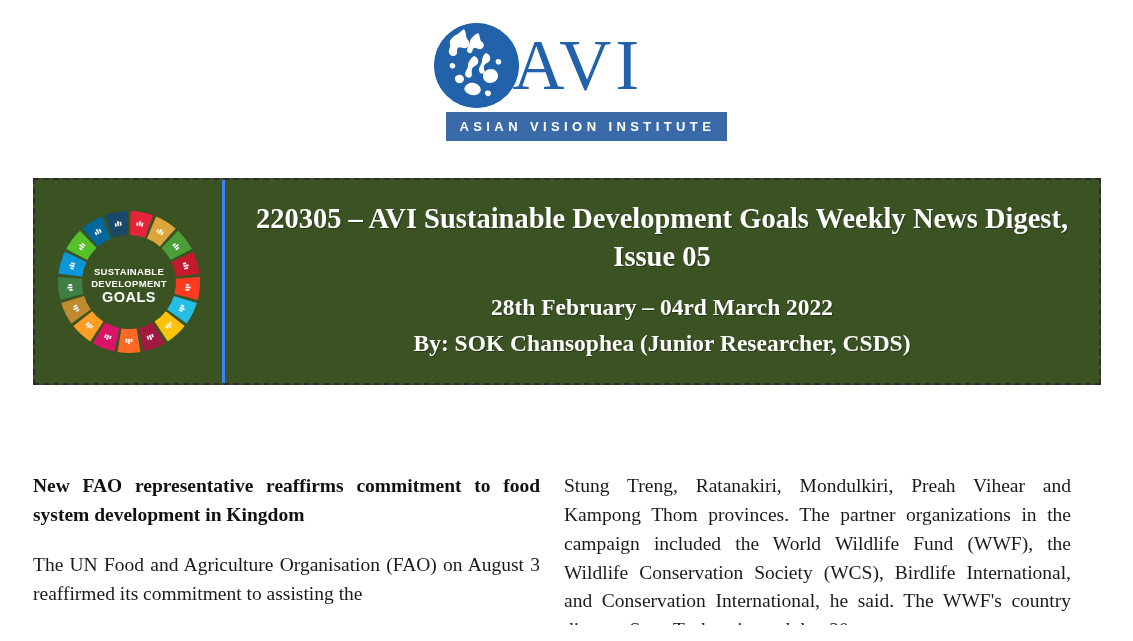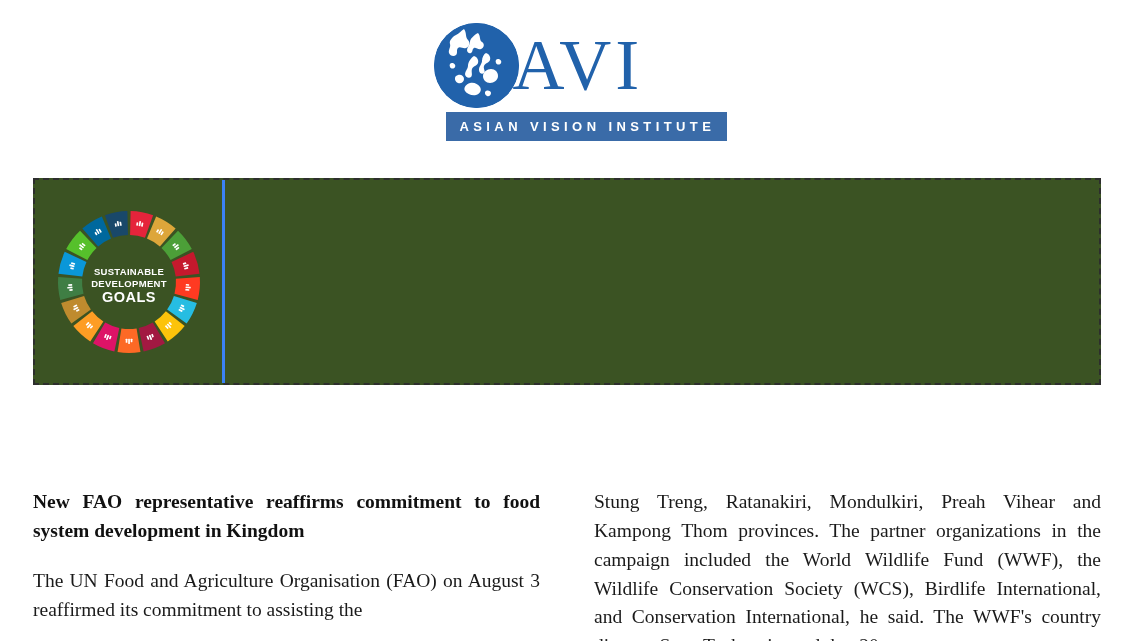--- a/index.html
+++ b/index.html
@@ -122,25 +122,25 @@
     font-weight: 700;
     line-height: 1.3;
     margin: 6px 0 0 0;
     text-shadow: 1px 1px 0 rgba(0,0,0,.35);
   }
 
   
   .columns {
     position: absolute;
     left: 33px;
-    top: 488px;
+    top: 472px;
     width: 1068px;
     height: 153px;
     display: flex;
-    gap: 54px;
+    gap: 24px;
     overflow: hidden;
   }
   .col {
     width: 507px;
     flex: none;
   }
   .article-heading {
     font-size: 19.5px;
     font-weight: 700;
     line-height: 1.48;
@@ -294,20 +294,25 @@
               <rect x="-0.9" y="-3" width="1.7" height="5.2" rx="0.4"></rect>
               <rect x="1.6" y="-1.8" width="1.7" height="4" rx="0.4"></rect>
             </g>
           </g>
         <text x="75" y="68" text-anchor="middle" fill="#ffffff" font-family="Liberation Sans, sans-serif" font-size="9.5" font-weight="700" letter-spacing="0.3">SUSTAINABLE</text>
         <text x="75" y="80" text-anchor="middle" fill="#ffffff" font-family="Liberation Sans, sans-serif" font-size="9.5" font-weight="700" letter-spacing="0.3">DEVELOPMENT</text>
         <text x="75" y="95" text-anchor="middle" fill="#ffffff" font-family="Liberation Sans, sans-serif" font-size="14.5" font-weight="700" letter-spacing="0.5">GOALS</text>
       </svg>
     </div>
   </div>
+  <div class="banner-right">
+    <div class="banner-title">220305 – AVI Sustainable Development Goals Weekly News Digest, Issue 05</div>
+    <div class="banner-dates">28th February – 04rd March 2022</div>
+    <div class="banner-byline">By: SOK Chansophea (Junior Researcher, CSDS)</div>
+  </div>
 </div>
 
 <div class="columns">
   <div class="col col-left">
     <h2 class="article-heading">New FAO representative reaffirms commitment to food system development in Kingdom</h2>
     <p class="article-para">The UN Food and Agriculture Organisation (FAO) on August 3 reaffirmed its commitment to assisting the</p>
   </div>
   <div class="col col-right">
     <p class="article-para">Stung Treng, Ratanakiri, Mondulkiri, Preah Vihear and Kampong Thom provinces. The partner organizations in the campaign included the World Wildlife Fund (WWF), the Wildlife Conservation Society (WCS), Birdlife International, and Conservation International, he said. The WWF's country director Seng Teak estimated that 20</p>
   </div>

